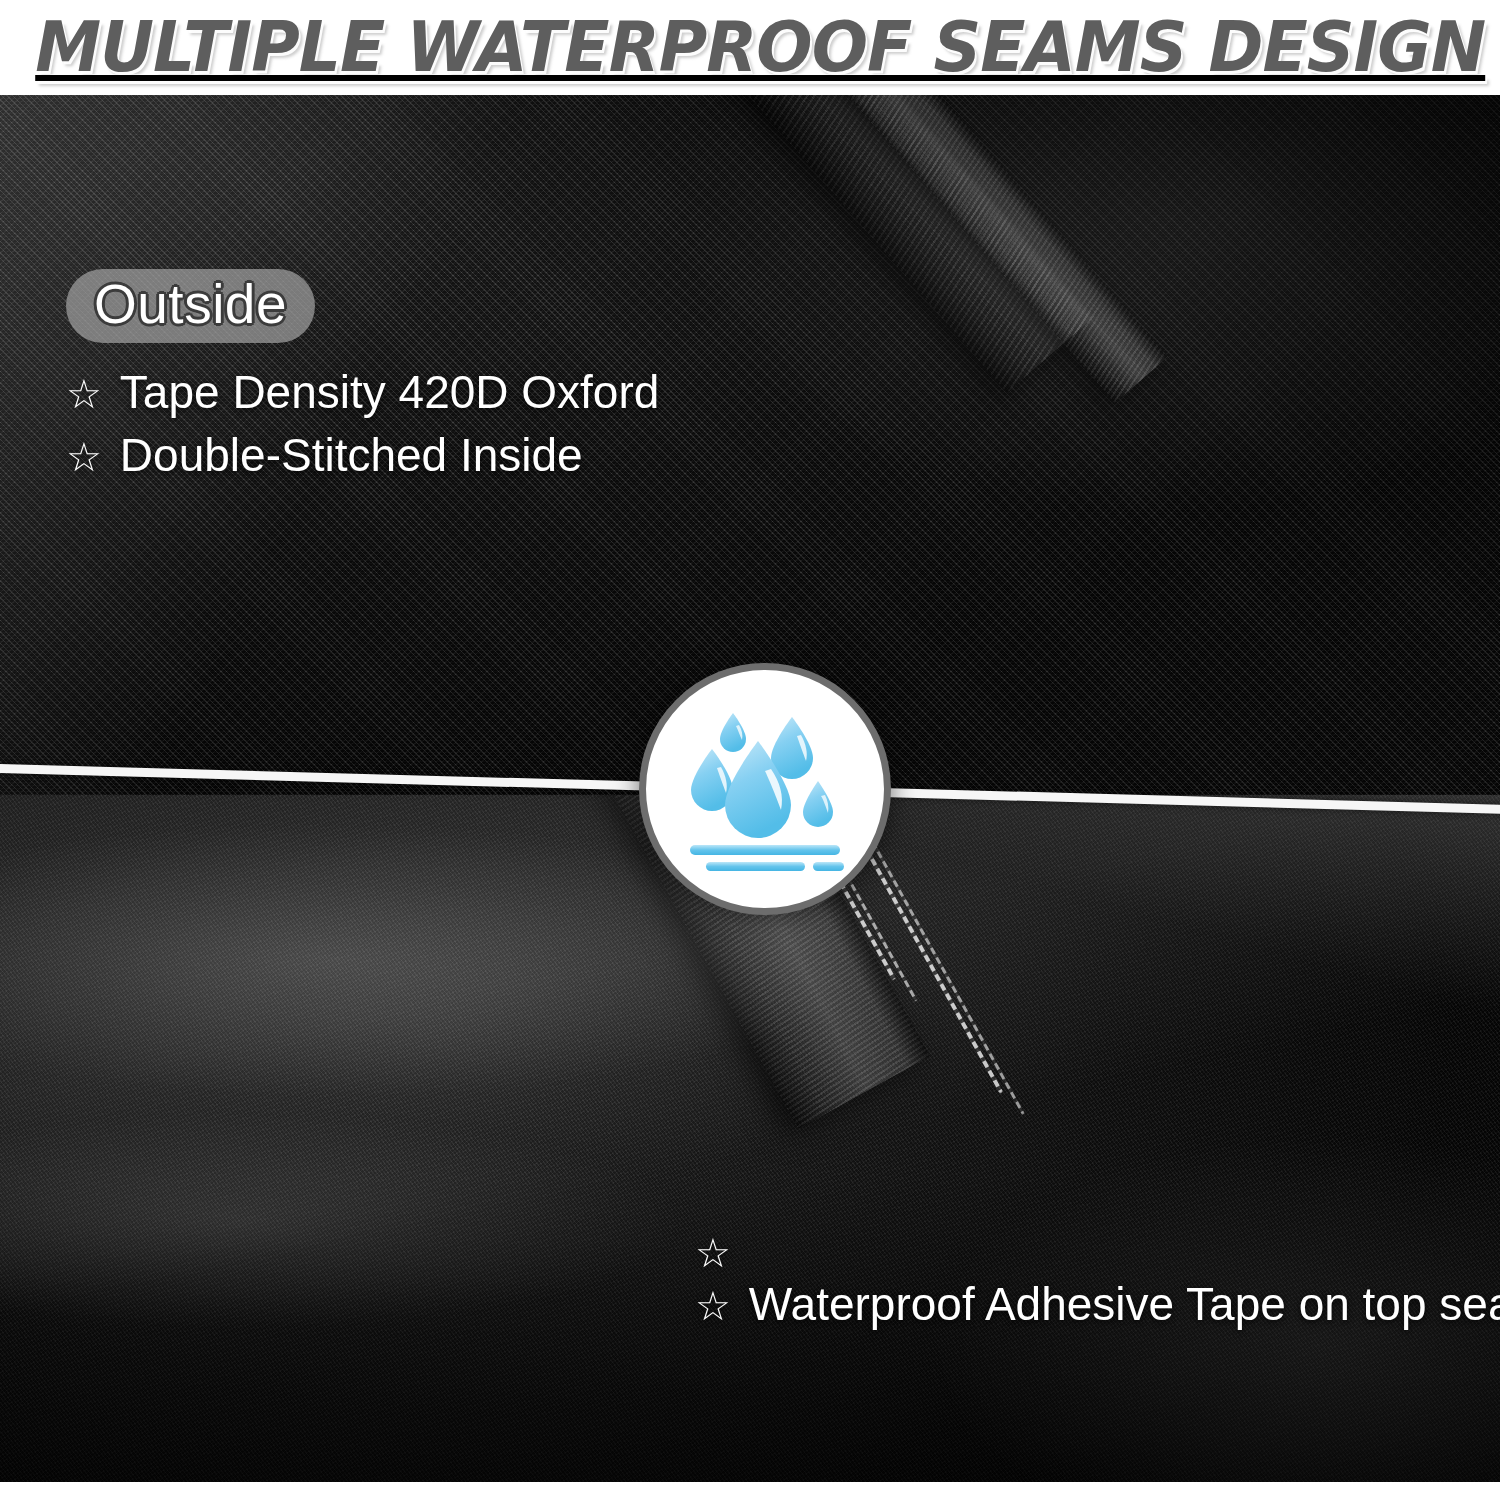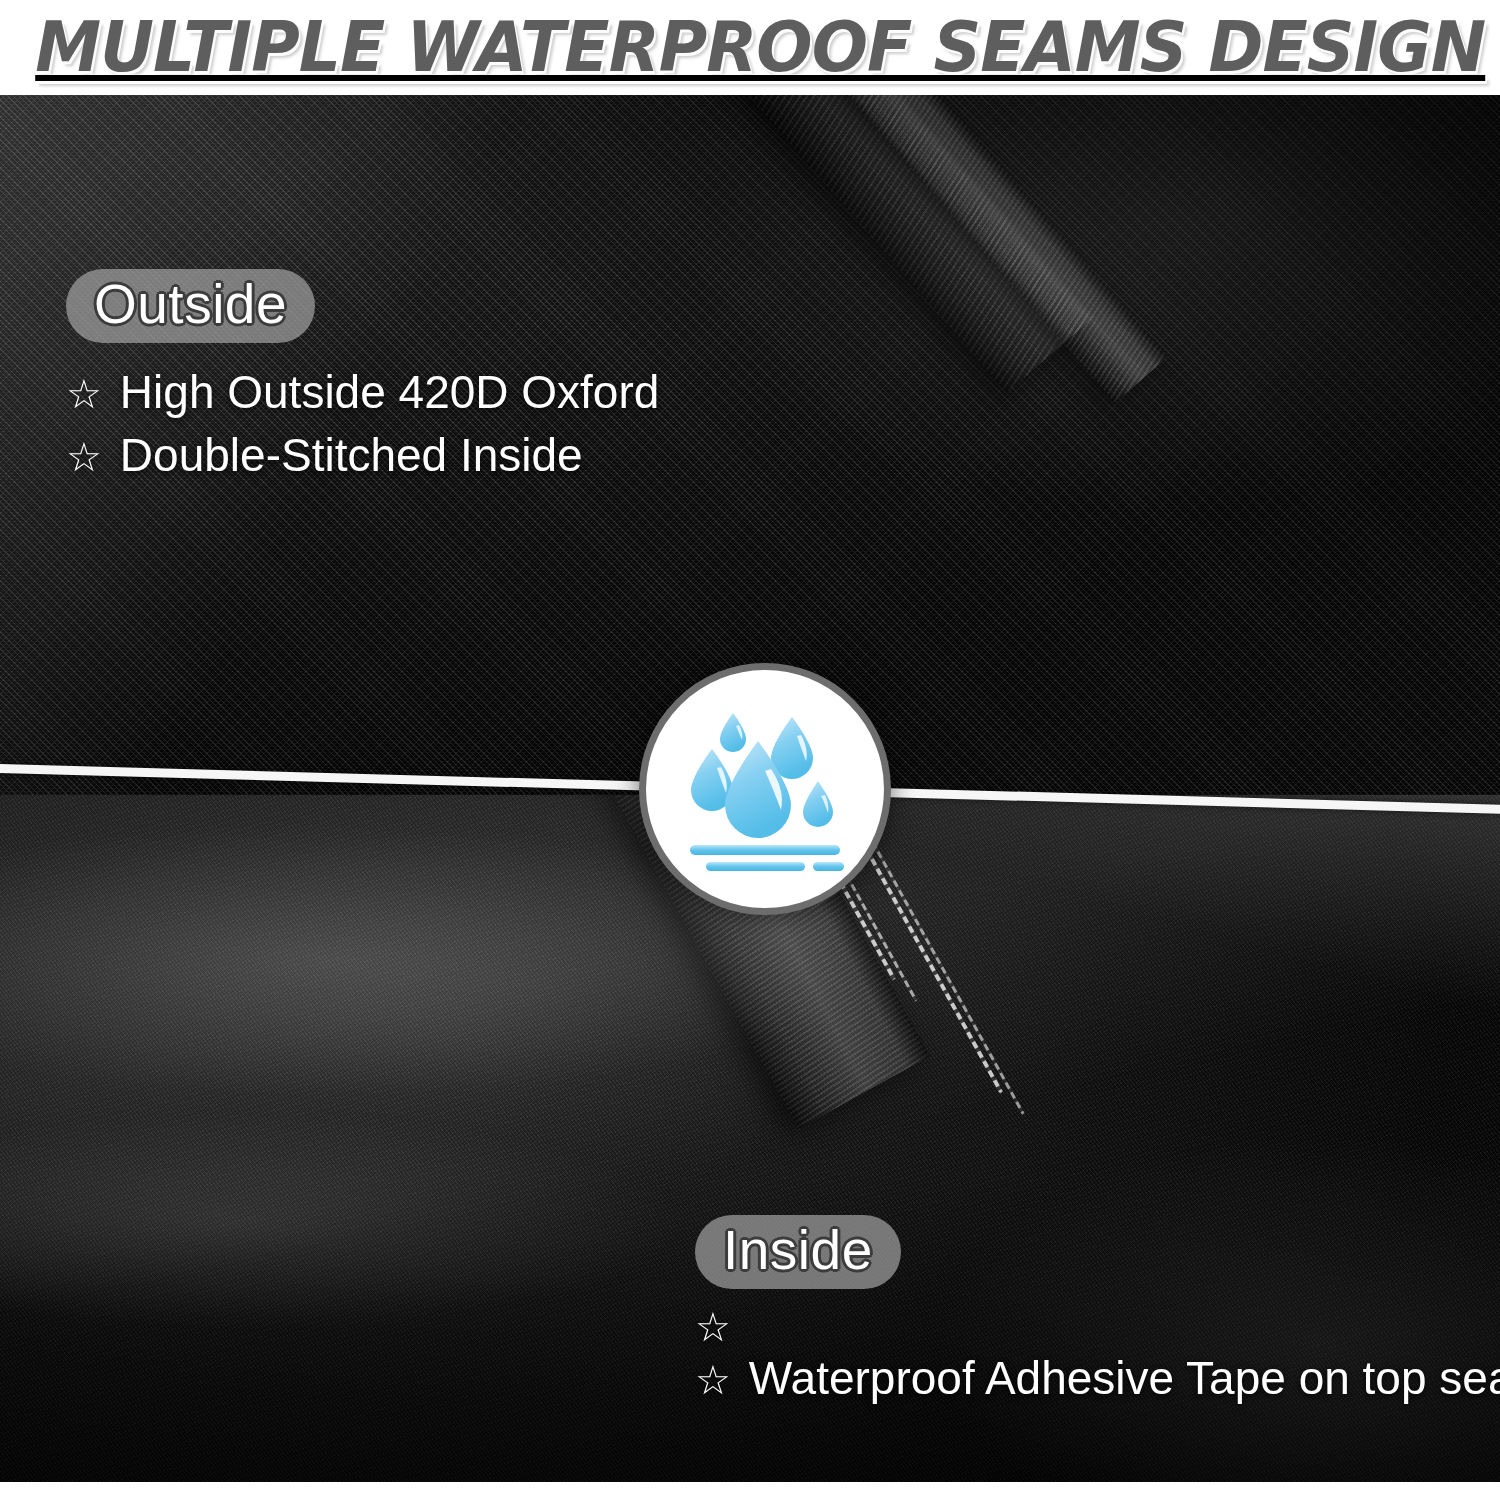--- a/index.html
+++ b/index.html
@@ -307,31 +307,30 @@
       <div class="pu-folds"></div>
     </div>
 
     <div id="divider"></div>
 
     <div class="callout" id="callout-outside">
       <div class="pill">Outside</div>
       <div class="bullets">
         <div class="bullet">
           <span class="star">☆</span>
-          <span>High Outside 420D Oxford</span>
+          <span>Tape Density 420D Oxford</span>
         </div>
         <div class="bullet">
           <span class="star">☆</span>
           <span>Double-Stitched Inside</span>
         </div>
       </div>
     </div>
 
     <div class="callout" id="callout-inside">
-      <div class="pill">Inside</div>
       <div class="bullets">
         <div class="bullet">
           <span class="star">☆</span>
         </div>
         <div class="bullet">
           <span class="star">☆</span>
           <span>Waterproof Adhesive Tape on top seams</span>
         </div>
       </div>
     </div>

